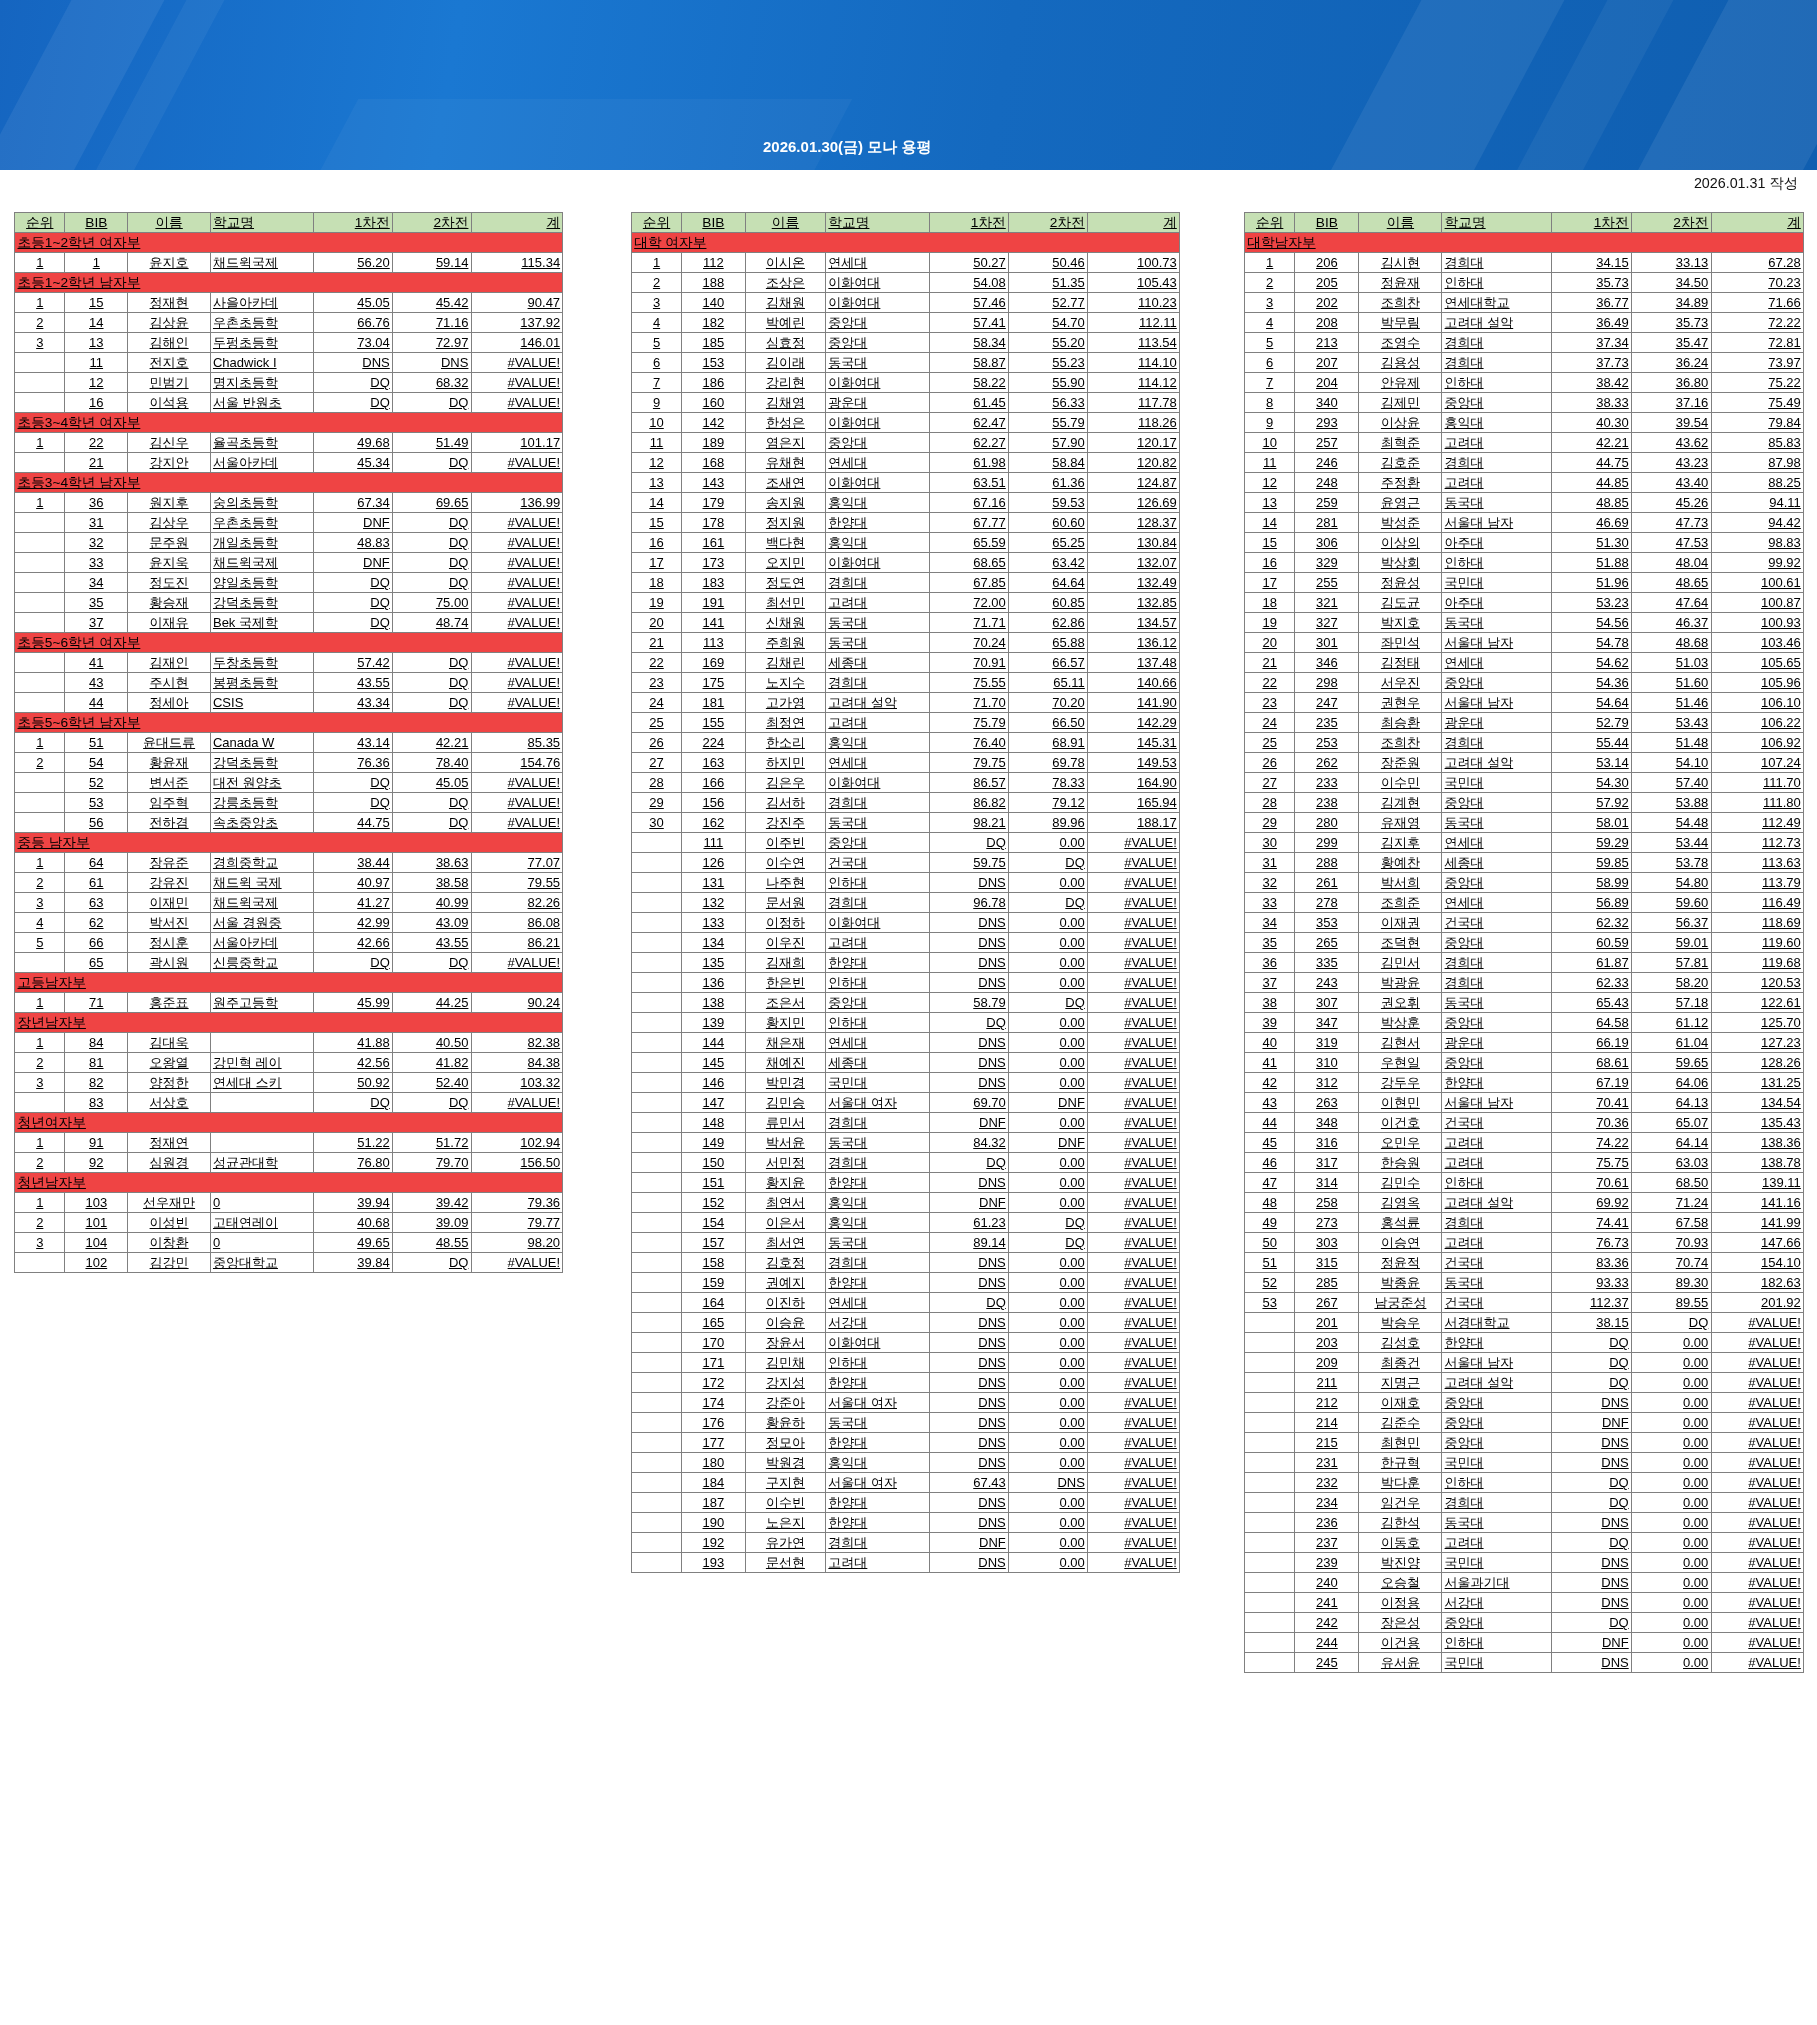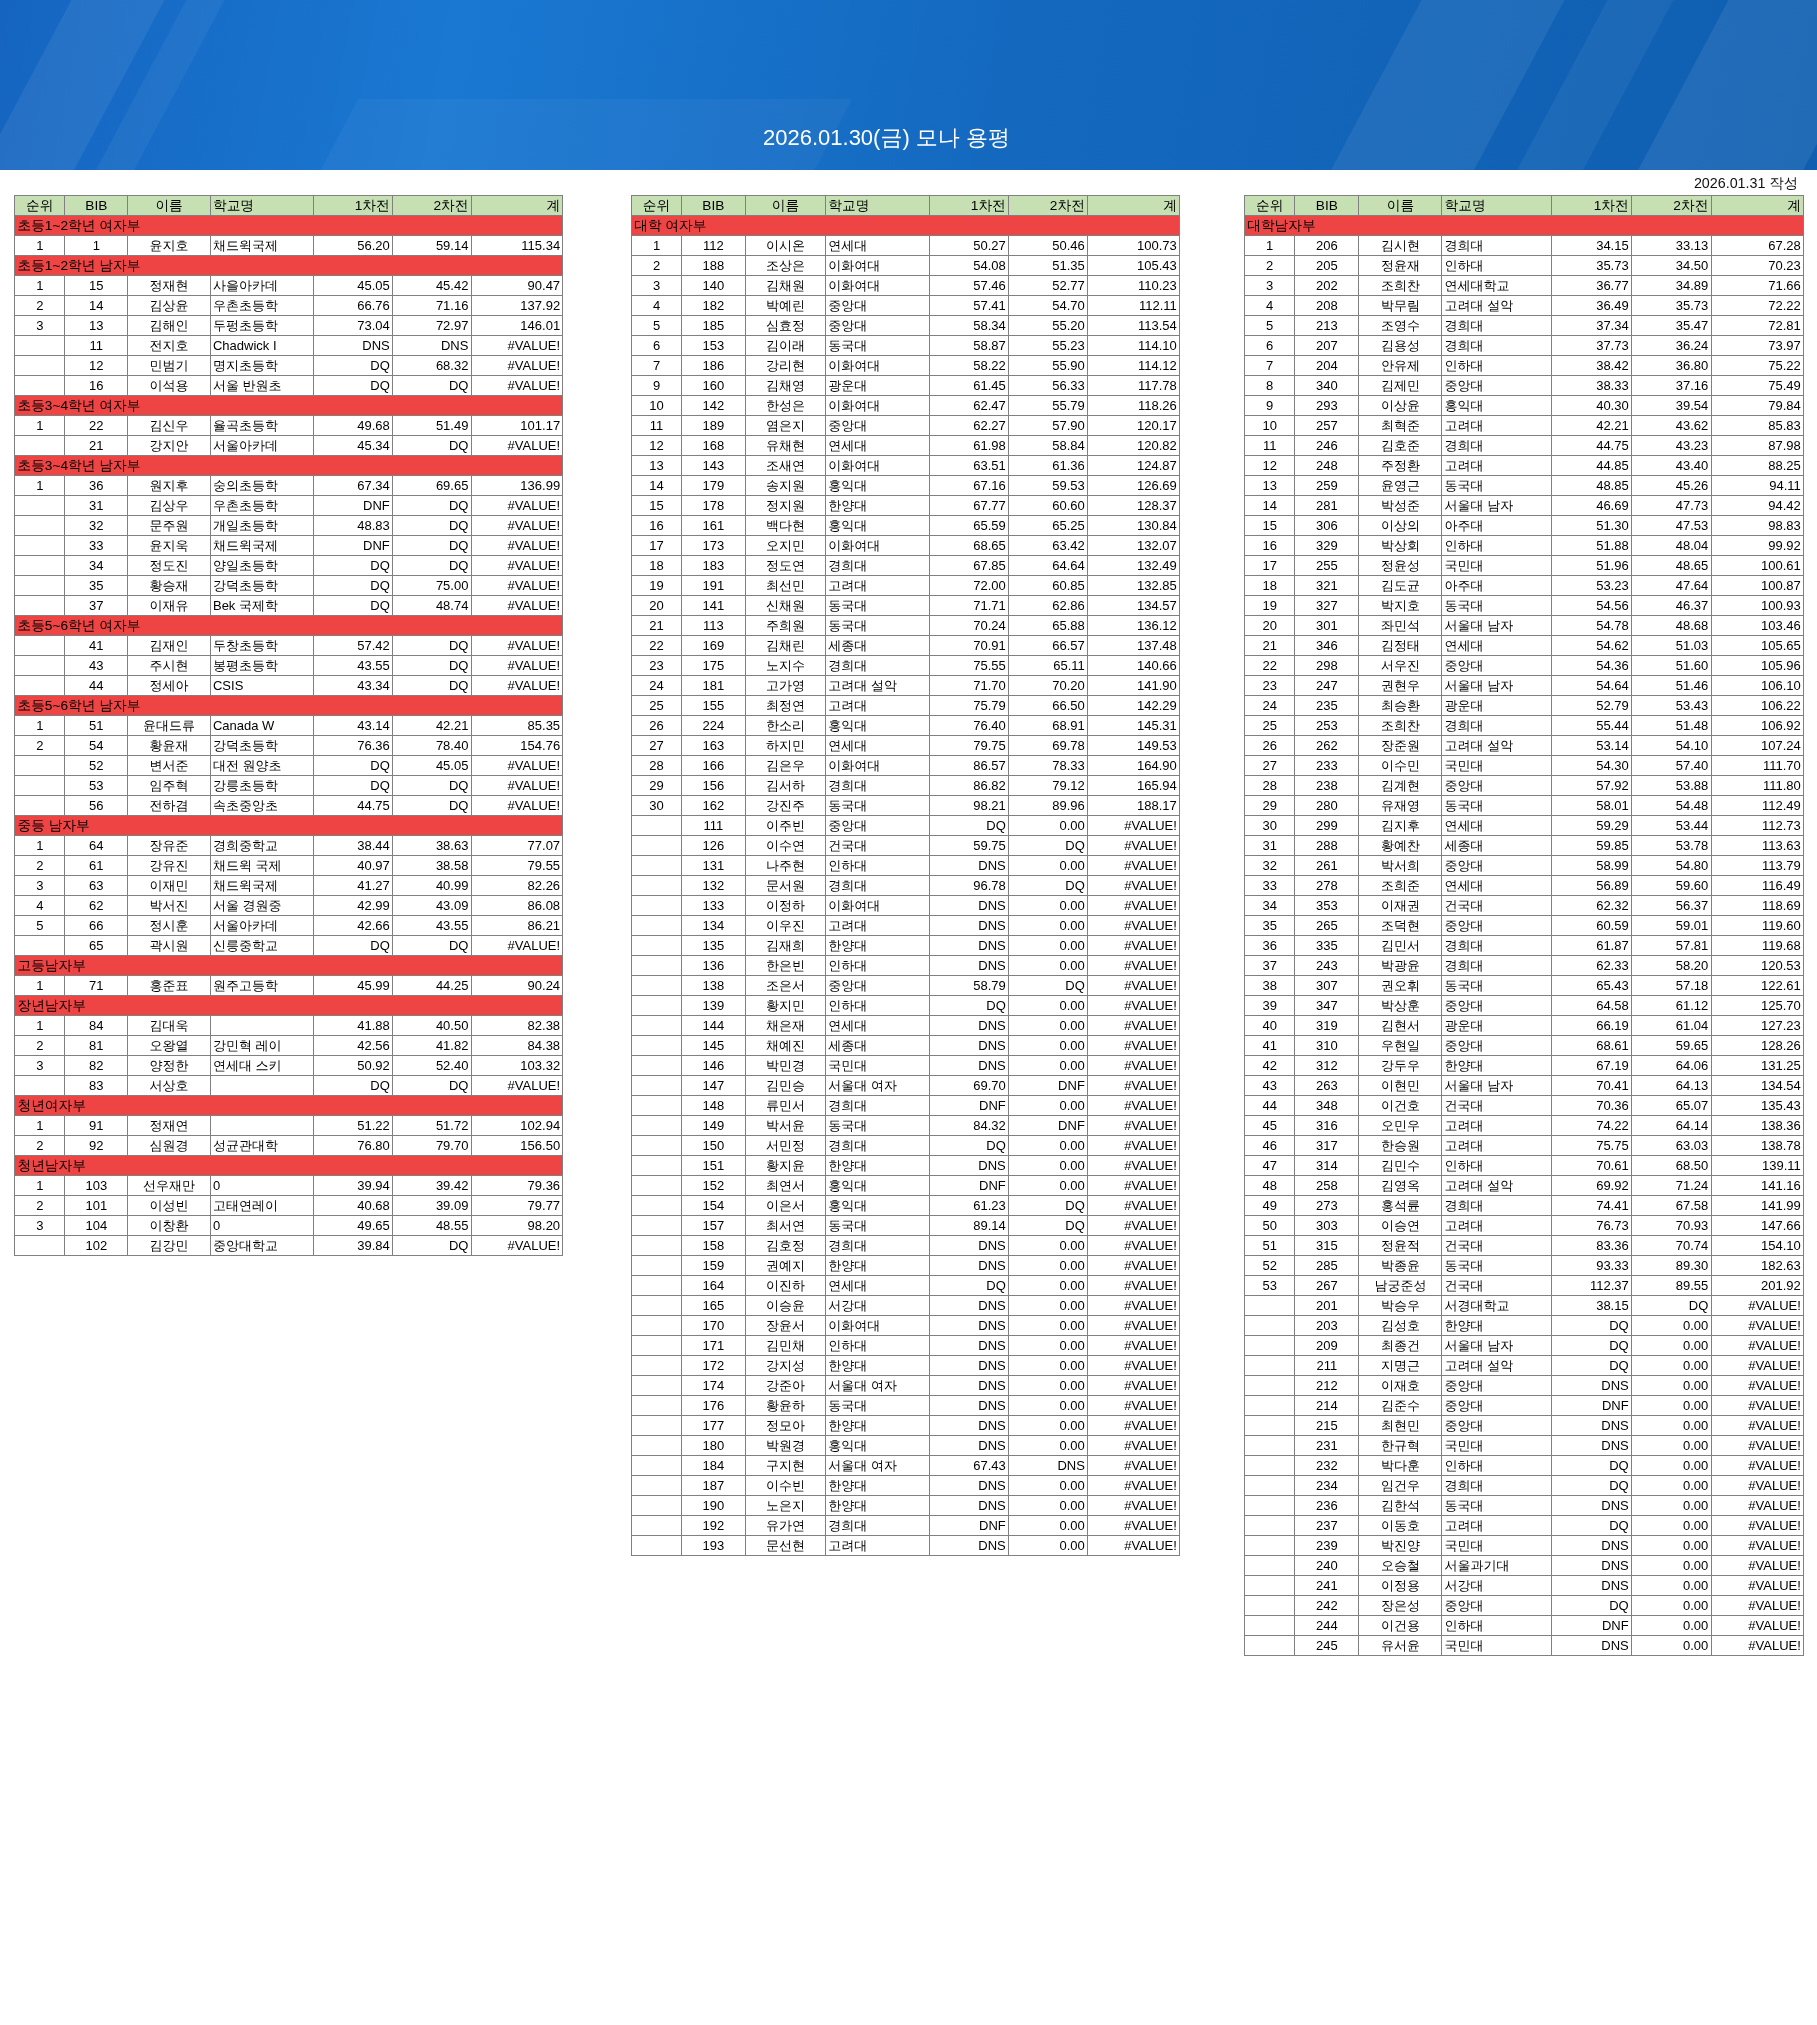--- a/index.html
+++ b/index.html
@@ -80,24 +80,24 @@
     color: #ffffff;
     font-size: 43px;
     font-weight: bold;
     letter-spacing: 0.5px;
     white-space: nowrap;
     text-shadow: 0 1.6px 3.3px rgba(0,0,0,0.25);
   }
   .title-sub {
     position: absolute;
     left: 763px;
-    top: 123px;
+    top: 138px;
     color: #ffffff;
-    font-size: 22px;
-    font-weight: normal;
+    font-size: 15px;
+    font-weight: bold;
     white-space: nowrap;
   }
 
   
   .doc-date {
     position: absolute;
     right: 20px;
     top: 174px;
     font-size: 14.3px;
     color: #111;
@@ -105,21 +105,22 @@
 
   
   .sheet {
     position: absolute;
     top: 195px;
     left: 0;
     width: 1818px;
   }
   .col {
     position: absolute;
-    top: 0;
+    top: 17px;
+    text-decoration: underline;
   }
   .col-a { left: 14.3px;   width: 549px; }
   .col-b { left: 631px; width: 549px; }
   .col-c { left: 1244px; width: 560px; }
 
   table.grid {
     border-collapse: collapse;
     table-layout: fixed;
     font-size: 13px;
     color: #000;

